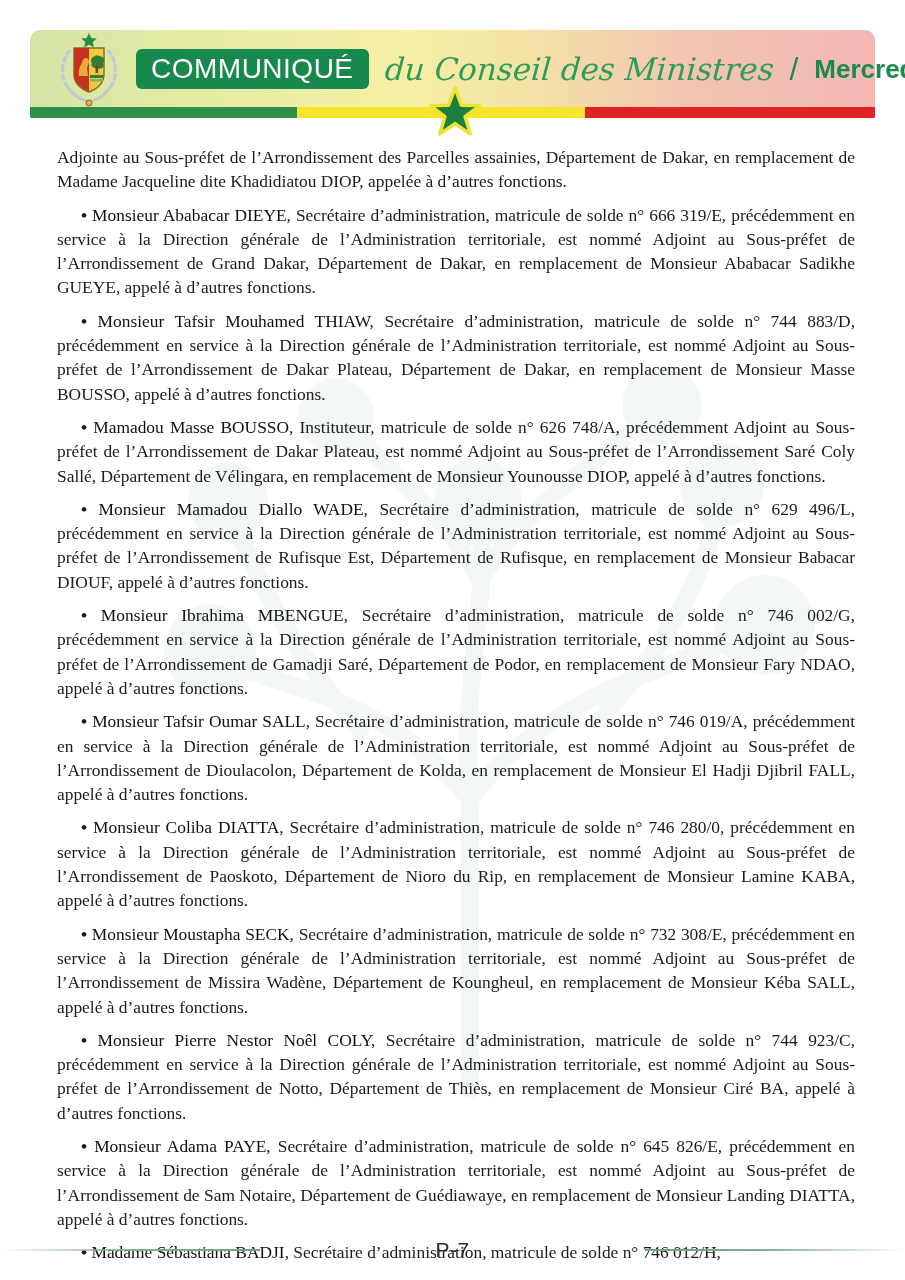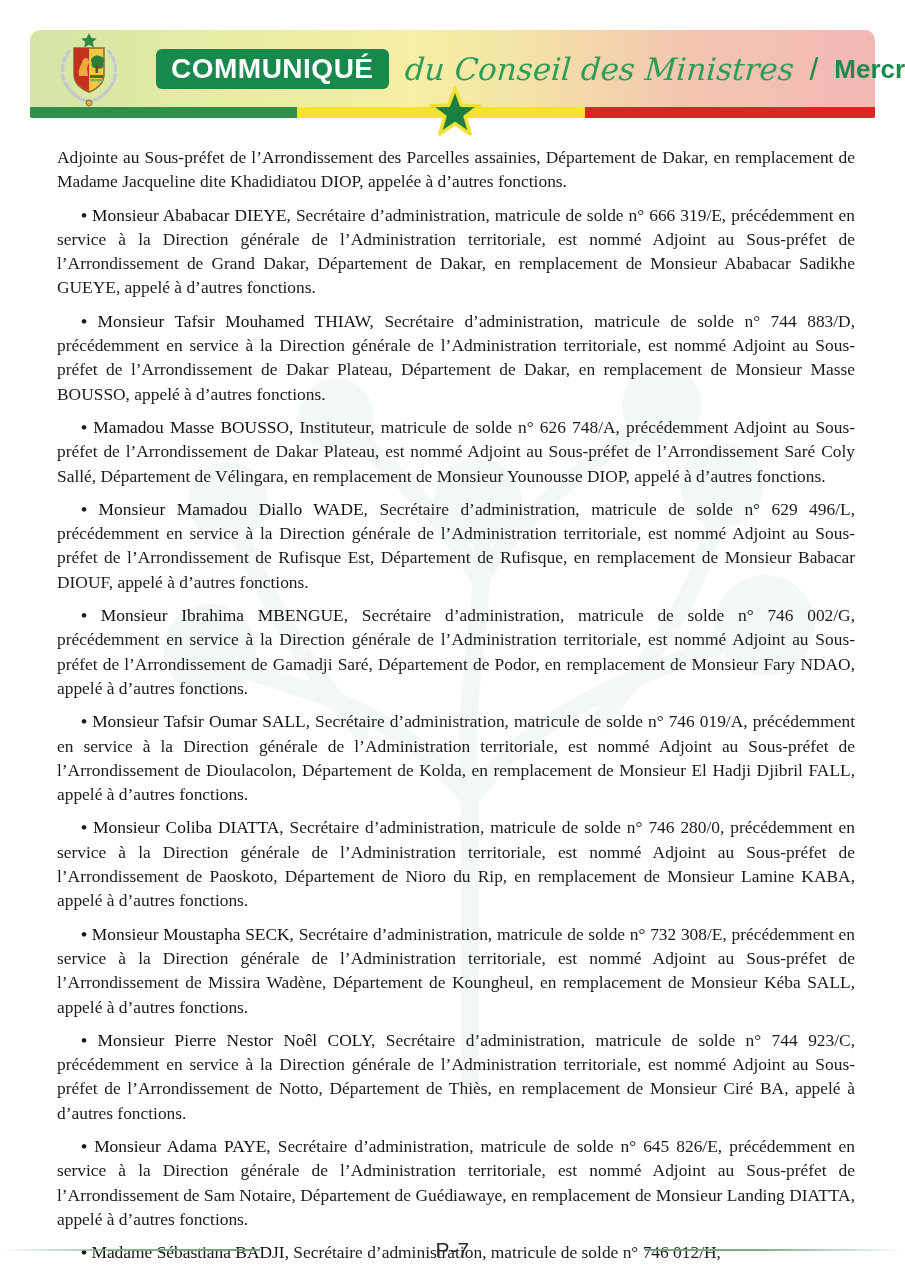--- a/index.html
+++ b/index.html
@@ -16,23 +16,23 @@
     border-radius:10px 10px 0 0;
     background:linear-gradient(90deg,#d3e4a6 0%,#e7ecA4 22%,#f6efa4 45%,#f4e3a6 58%,#f3c5b0 78%,#f3b8b5 100%);
   }
   .banner-row{
     position:absolute;left:0;top:0;right:0;height:78px;
     display:flex;align-items:center;gap:14px;padding-left:26px;
   }
   .emblem{flex:0 0 auto;margin-top:2px;}
   .badge{
     background:#17894c;color:#ffffff;
-    font-family:"Liberation Sans", sans-serif;font-weight:bold;
+    font-family:"Liberation Sans", sans-serif;font-weight:normal;
     font-size:28px;letter-spacing:.5px;
-    padding:5px 15px;border-radius:6px;line-height:1.1;margin-left:20px;
+    padding:5px 15px;border-radius:6px;line-height:1.1;
   }
   .script{
     font-family:"DejaVu Serif", serif;font-style:italic;
     color:#2f9c59;font-size:31px;white-space:nowrap;
     transform:skewX(-4deg);margin-left:2px;
   }
   .slash{
     color:#1b8a4c;font-family:"Liberation Sans", sans-serif;
     font-size:32px;font-weight:300;margin:0 2px;
   }

